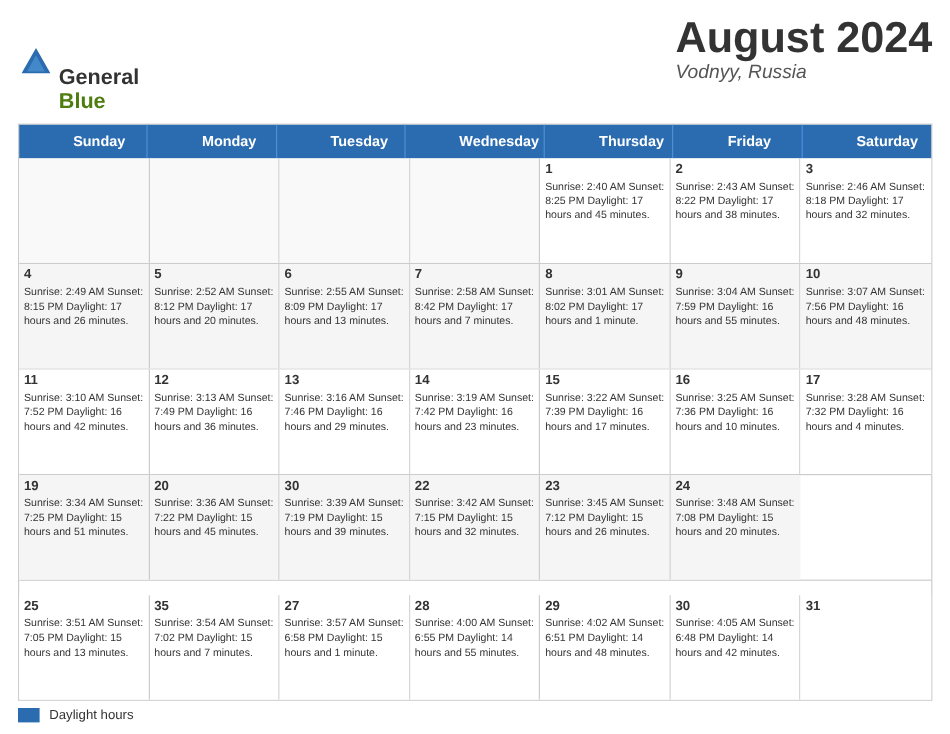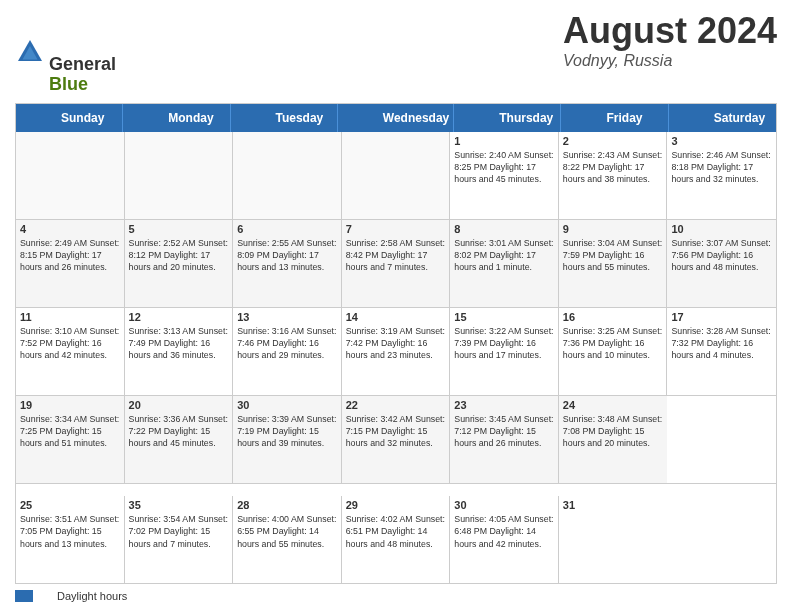--- a/index.html
+++ b/index.html
@@ -123,21 +123,20 @@
     }
     .footer-swatch {
       width: 18px;
       height: 12px;
       background: #2b6cb0;
       display: inline-block;
     }
     .footer-text {
       font-size: 11px;
       color: #333;
-      margin-left: 16px;
     }
   </style>
 </head>
 <body>
 
 <div class="page">
   <div class="header">
     <div class="logo">
       <svg class="logo-icon" viewBox="0 0 40 40">
         <polygon points="20,4 36,32 4,32" fill="#2b6cb0"></polygon>
@@ -347,20 +346,27 @@
 and 13 minutes.</div>
           </div>
           <div class="cal-cell">
             <div class="day-number">35</div>
             <div class="day-info">Sunrise: 3:54 AM
 Sunset: 7:02 PM
 Daylight: 15 hours
 and 7 minutes.</div>
           </div>
           <div class="cal-cell">
+            <div class="day-number">27</div>
+            <div class="day-info">Sunrise: 3:57 AM
+Sunset: 6:58 PM
+Daylight: 15 hours
+and 1 minute.</div>
+          </div>
+          <div class="cal-cell">
             <div class="day-number">28</div>
             <div class="day-info">Sunrise: 4:00 AM
 Sunset: 6:55 PM
 Daylight: 14 hours
 and 55 minutes.</div>
           </div>
           <div class="cal-cell">
             <div class="day-number">29</div>
             <div class="day-info">Sunrise: 4:02 AM
 Sunset: 6:51 PM

